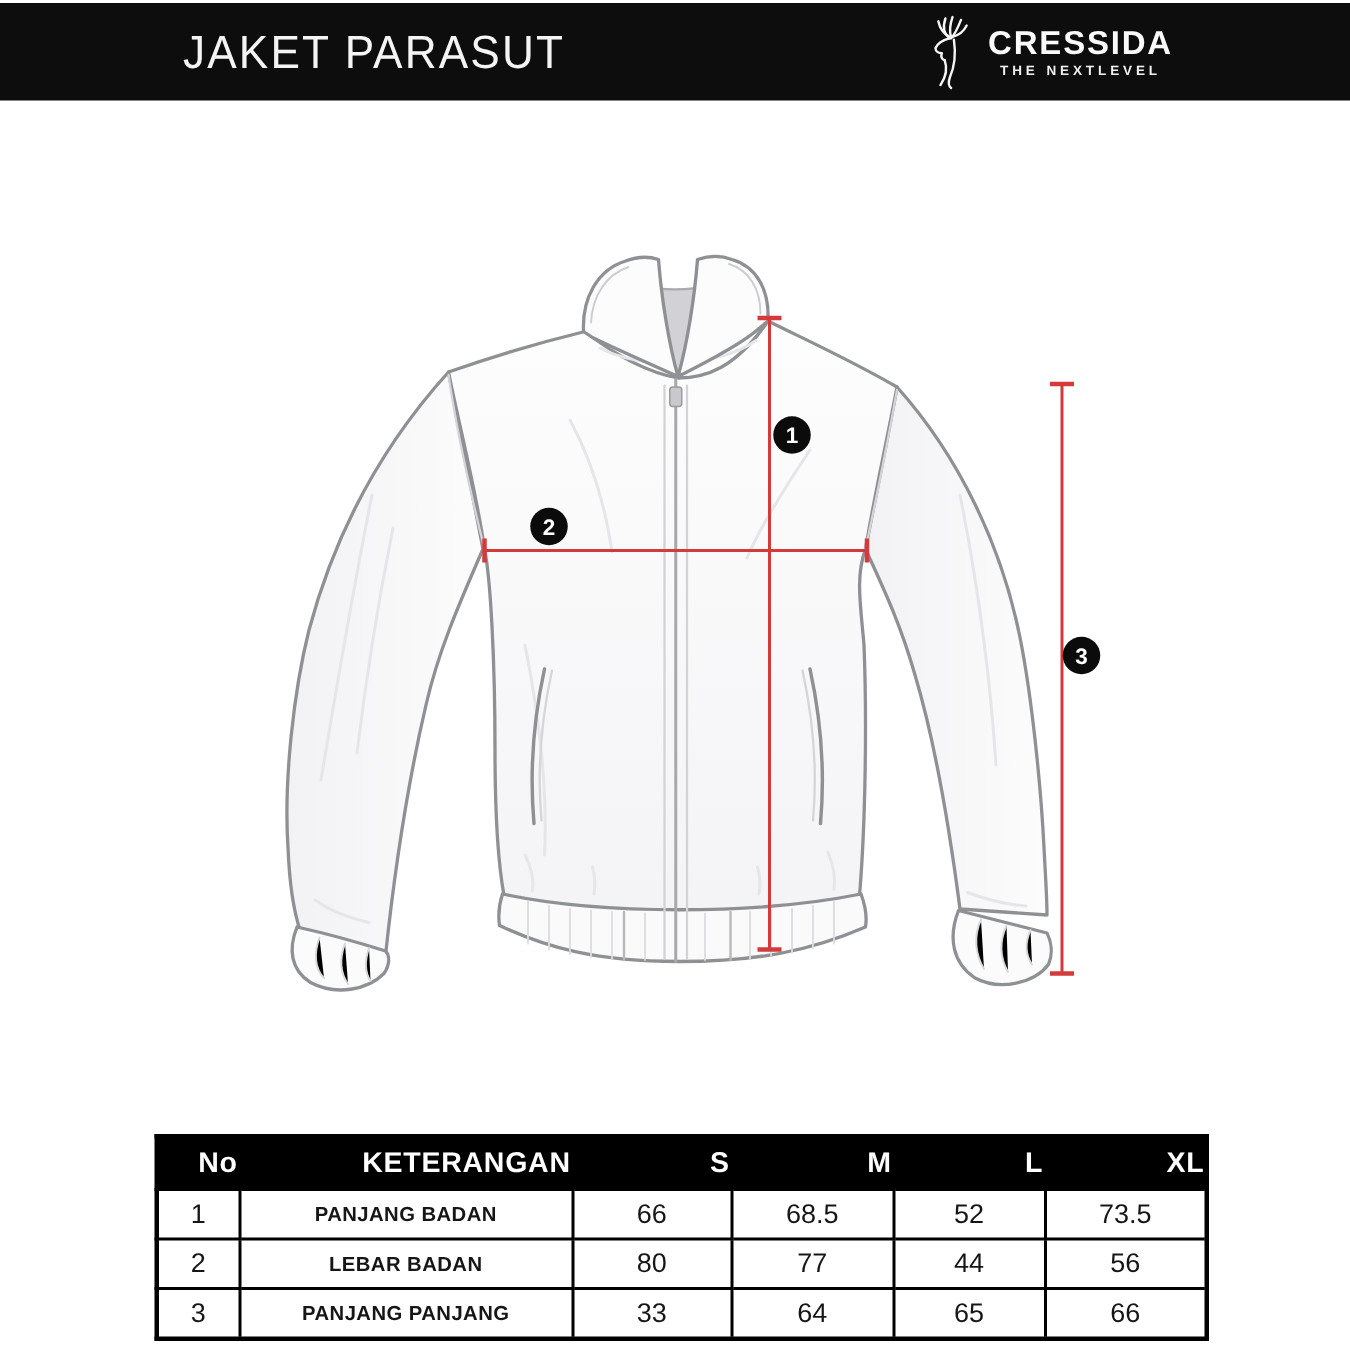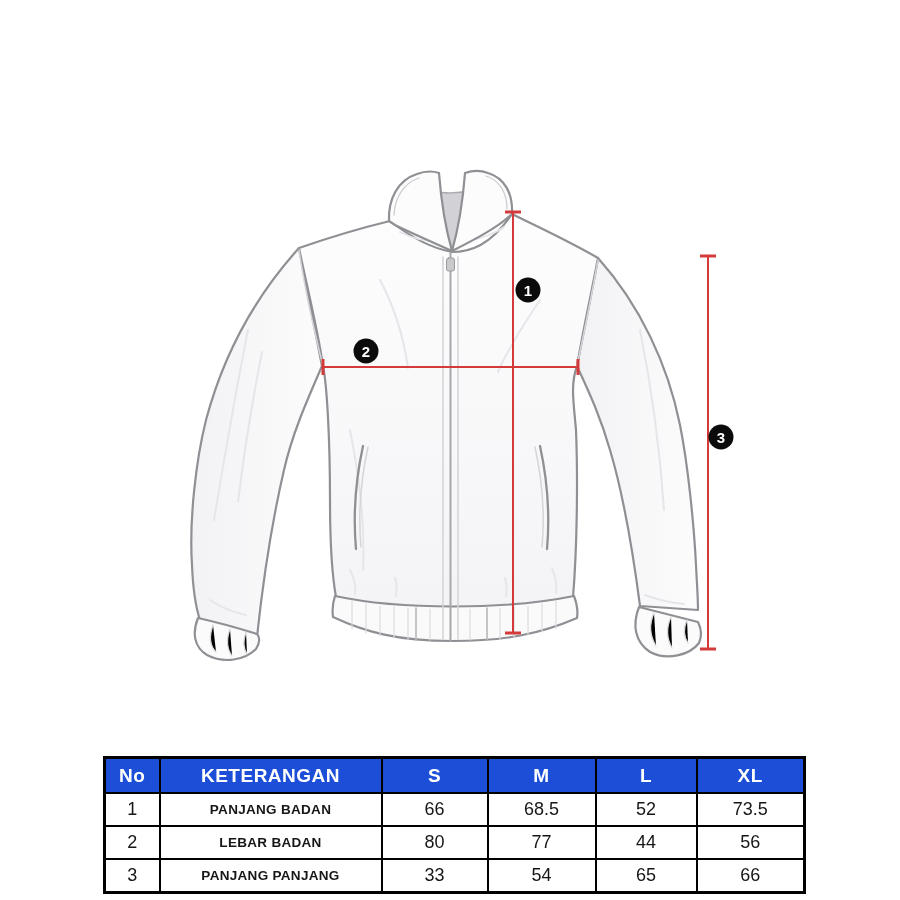--- a/index.html
+++ b/index.html
@@ -37,36 +37,55 @@
     fill:#ffffff;font-family:"Liberation Sans",sans-serif;
     font-size:15px;font-weight:bold;text-anchor:middle;
   }
   
   .size-table{
     position:absolute;left:103px;top:756px;
     border-collapse:collapse;table-layout:fixed;width:700px;
     font-family:"Liberation Sans",sans-serif;
   }
   .size-table th{
-    background:#1d4ed8;color:#ffffff;border:2px solid #000000;
+    background:#000000;color:#ffffff;border:2px solid #000000;
     font-size:19px;font-weight:bold;height:33px;letter-spacing:.5px;
-    text-align:center;padding:0;
+    text-align:right;padding:0;
   }
   .size-table td{
     background:#ffffff;color:#161616;border:2.5px solid #000000;
     font-size:18px;height:31px;text-align:center;padding:0;
   }
   .size-table{border:3px solid #000000;}
   .size-table td.kt{font-size:13.5px;letter-spacing:.3px;font-weight:bold;}
 </style>
 </head>
 <body>
 
 <div id="canvas">
 
+  <div class="topbar">
+    <div class="topbar-title">JAKET PARASUT</div>
+    <div class="brand">
+      <svg width="34" height="50" viewBox="0 0 36 52" fill="none" stroke="#f5f5f5" stroke-width="1.7" stroke-linecap="round" stroke-linejoin="round">
+        <path d="M 13,2 C 11,8 12,13 16,16"></path>
+        <path d="M 8,4 C 9,9 12,13 16,15"></path>
+        <path d="M 18,1 C 16,7 16,12 17,15"></path>
+        <path d="M 24,3 C 22,8 20,13 17,16"></path>
+        <path d="M 28,7 C 26,11 22,14 18,15"></path>
+        <path d="M 16,16 C 11,17 7,20 6,23 C 6,25 8,26.5 10.5,26.5 C 9.5,29 10.5,31 12.5,31.5"></path>
+        <path d="M 12.5,31.5 C 14.5,37 13.5,43 9.5,49"></path>
+        <path d="M 19,17 C 20.5,27 19.5,36 16,44 C 15,47 15,49.5 17,51"></path>
+      </svg>
+      <div class="brand-text">
+        <div class="brand-name">CRESSIDA</div>
+        <div class="brand-tagline">THE NEXTLEVEL</div>
+      </div>
+    </div>
+  </div>
 
   <svg class="diagram-svg" viewBox="0 0 900 900">
     <defs>
       <linearGradient id="gBody" x1="0" y1="0" x2="0" y2="1">
         <stop offset="0" stop-color="#fdfdfe"></stop>
           <stop offset="1" stop-color="#f4f4f6"></stop>
       </linearGradient>
       <linearGradient id="gSleeve" x1="0" y1="0" x2="1" y2="0">
         <stop offset="0" stop-color="#f2f2f4"></stop>
           <stop offset="1" stop-color="#fcfcfd"></stop>
@@ -229,20 +248,20 @@
         <td class="kt">LEBAR BADAN</td>
         <td>80</td>
         <td>77</td>
         <td>44</td>
         <td>56</td>
       </tr>
       <tr>
         <td>3</td>
         <td class="kt">PANJANG PANJANG</td>
         <td>33</td>
-        <td>54</td>
+        <td>64</td>
         <td>65</td>
         <td>66</td>
       </tr>
     </tbody>
   </table>
 
 </div>
 
 </body></html>

